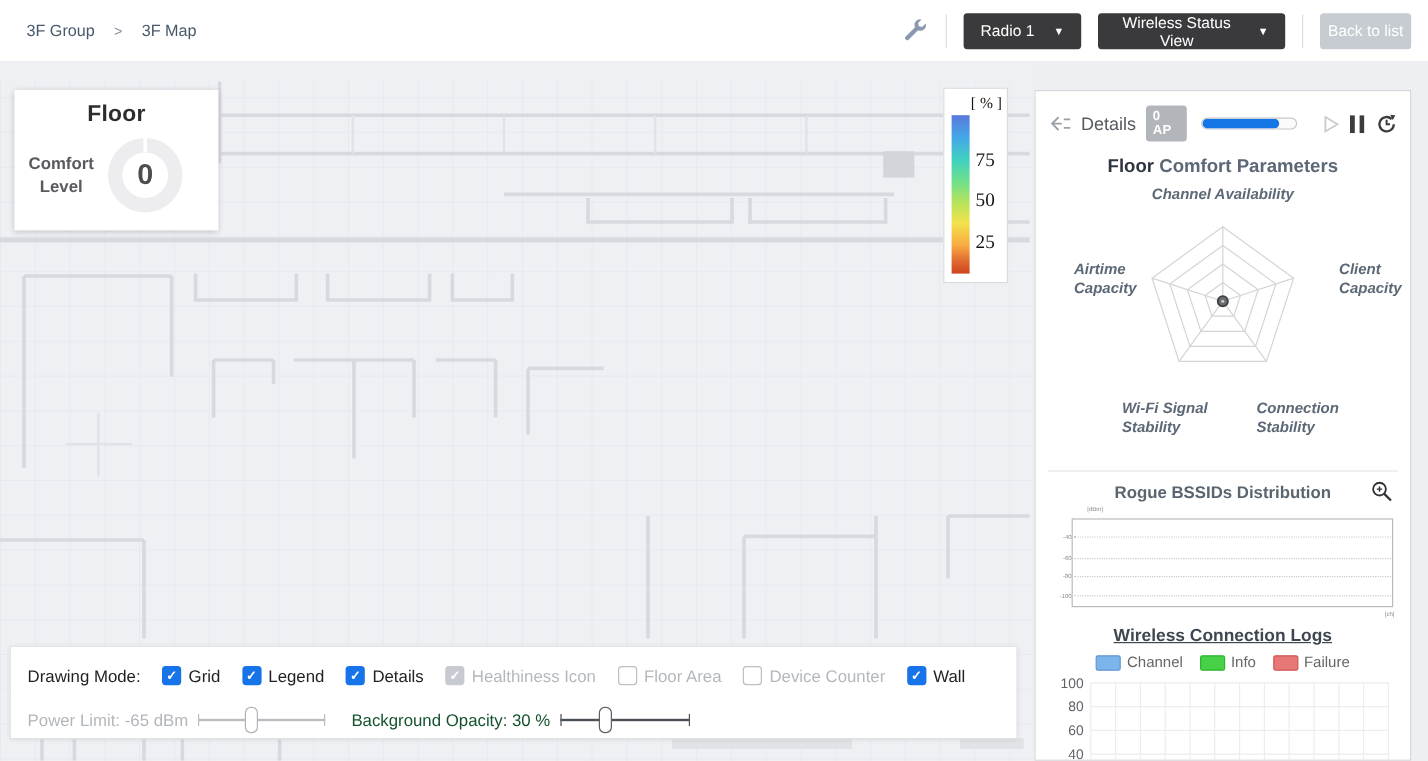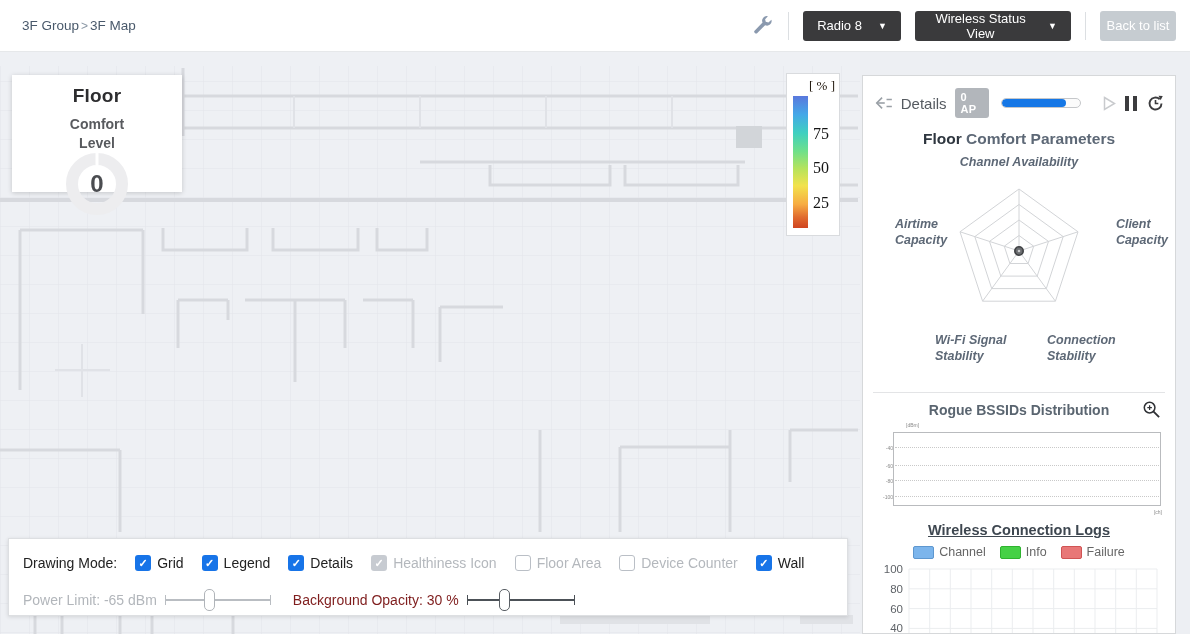--- a/index.html
+++ b/index.html
@@ -2,42 +2,42 @@
 <html><head>
 <meta charset="utf-8">
 <style>
   * { margin:0; padding:0; box-sizing:border-box; }
   html,body { width:1190px; height:634px; overflow:hidden; background:#edeff3;
               font-family:"Liberation Sans", sans-serif; color:#333; }
 
   
   .topbar { position:absolute; left:0; top:0; width:1190px; height:52px; background:#fff;
             border-bottom:1px solid #e6e8ea; display:flex; align-items:center; z-index:30; }
-  .crumbs { margin-left:22px; font-size:13.5px; color:#49596b; display:flex; gap:2px; align-items:center; }
+  .crumbs { margin-left:22px; font-size:13.5px; color:#49596b; display:flex; gap:16px; align-items:center; }
   .crumb-sep { color:#8a97a5; font-size:12px; }
   .topbar-right { margin-left:auto; margin-right:14px; display:flex; align-items:center; gap:14px; }
   .vdiv { width:1px; height:28px; background:#dcdfe2; }
   .dbtn { background:#3a3a3c; color:#fff; border:none; border-radius:3px; height:30px;
           font-size:13px; display:flex; align-items:center; justify-content:center; gap:16px;
           padding:0 14px; cursor:pointer; font-family:inherit; }
   .dbtn .caret { font-size:9px; }
   .btn-radio { width:98px; }
   .btn-view { width:156px; }
   .gbtn { background:#c6ccd1; color:#fff; border:none; border-radius:3px; height:30px; width:76px;
           font-size:13px; cursor:pointer; font-family:inherit; }
   .wrench { width:22px; height:22px; }
 
   
   .map { position:absolute; left:0; top:52px; width:860px; height:582px; }
 
   
   .floor-card { position:absolute; left:12px; top:75px; width:170px; height:117px; background:#fff;
                 box-shadow:0 1px 5px rgba(0,0,0,.18); z-index:10; }
   .floor-card h1 { font-size:19px; color:#2d2d2f; text-align:center; margin-top:10px; letter-spacing:.2px; }
-  .floor-body { display:flex; align-items:center; margin-top:8px;flex-direction:column; }
+  .floor-body { display:flex; align-items:center; margin-top:8px; }
   .comfort-label { width:78px; text-align:center; font-size:14px; font-weight:bold; color:#585a5e; line-height:1.35; }
   .donut { position:relative; width:62px; height:62px; border-radius:50%; border:12px solid #ededef;
            display:flex; align-items:center; justify-content:center; }
   .donut .notch { position:absolute; top:-12px; left:50%; width:3px; height:12px; background:#fff; transform:translateX(-50%); }
   .donut .val { font-size:24px; font-weight:bold; color:#4b4d51; }
 
   
   .legend-card { position:absolute; left:786px; top:73px; width:54px; height:163px; background:#fff;
                  border:1px solid #d9dbde; z-index:10; font-family:"Liberation Serif", serif; }
   .legend-unit { position:absolute; top:4px; right:4px; font-size:13px; color:#1c1208; }
@@ -106,21 +106,21 @@
              font-size:11px; color:#fff; }
   .box.on { background:#1774e8; }
   .box.on::after { content:"\2713"; font-weight:bold; }
   .box.on-dis { background:#c7cbd1; }
   .box.on-dis::after { content:"\2713"; font-weight:bold; }
   .box.off-dis { background:#fff; border:1px solid #babfc6; }
   .cb.dis { color:#b4b8bd; cursor:default;text-align:center; }
 
   .tb-row2 { display:flex; align-items:center; height:34px; margin-top:2px; }
   .pl-label { font-size:14px; color:#b2b6bb; }
-  .bo-label { font-size:14px; color:#7f1d1d; margin-left:22px; }
+  .bo-label { font-size:14px; color:#14532d; margin-left:22px; }
   .slider { position:relative; height:24px; margin-left:8px; }
   .s-pl { width:106px; } .s-bo { width:108px; }
   .s-track { position:absolute; left:0; right:0; top:11px; height:2px; }
   .s-track::before, .s-track::after { content:""; position:absolute; top:-4px; width:1px; height:10px; }
   .s-track::before { left:0; } .s-track::after { right:0; }
   .dis-col .s-track { background:#b9bdc2; } .dis-col .s-track::before, .dis-col .s-track::after { background:#b9bdc2; }
   .act-col .s-track { background:#4c5157; } .act-col .s-track::before, .act-col .s-track::after { background:#4c5157; }
   .s-thumb { position:absolute; top:1px; width:11px; height:22px; background:#fff; border-radius:5px; cursor:pointer; }
   .dis-col .s-thumb { border:1px solid #b0b4b9; }
   .act-col .s-thumb { border:1px solid #5a5f65; }
@@ -174,21 +174,21 @@
     <span>3F Group</span>
     <span class="crumb-sep">&gt;</span>
     <span>3F Map</span>
   </div>
   <div class="topbar-right">
     <svg class="wrench" viewBox="0 0 24 24">
       <path fill="#8a99ae" d="M21.2 5.2a5 5 0 0 1-6.9 5.9l-8.2 8.2a2 2 0 1 1-2.8-2.8l8.2-8.2a5 5 0 0 1 5.9-6.9L14.3 4.5l.7 2.9 2.9.7 3.3-3z"></path>
     </svg>
     <div class="vdiv"></div>
     <button class="dbtn btn-radio">
-      <span>Radio 8</span>
+      <span>Radio 1</span>
       <span class="caret">▼</span>
     </button>
     <button class="dbtn btn-view">
       <span>Wireless Status View</span>
       <span class="caret">▼</span>
     </button>
     <div class="vdiv"></div>
     <button class="gbtn">Back to list</button>
   </div>
 </div>

